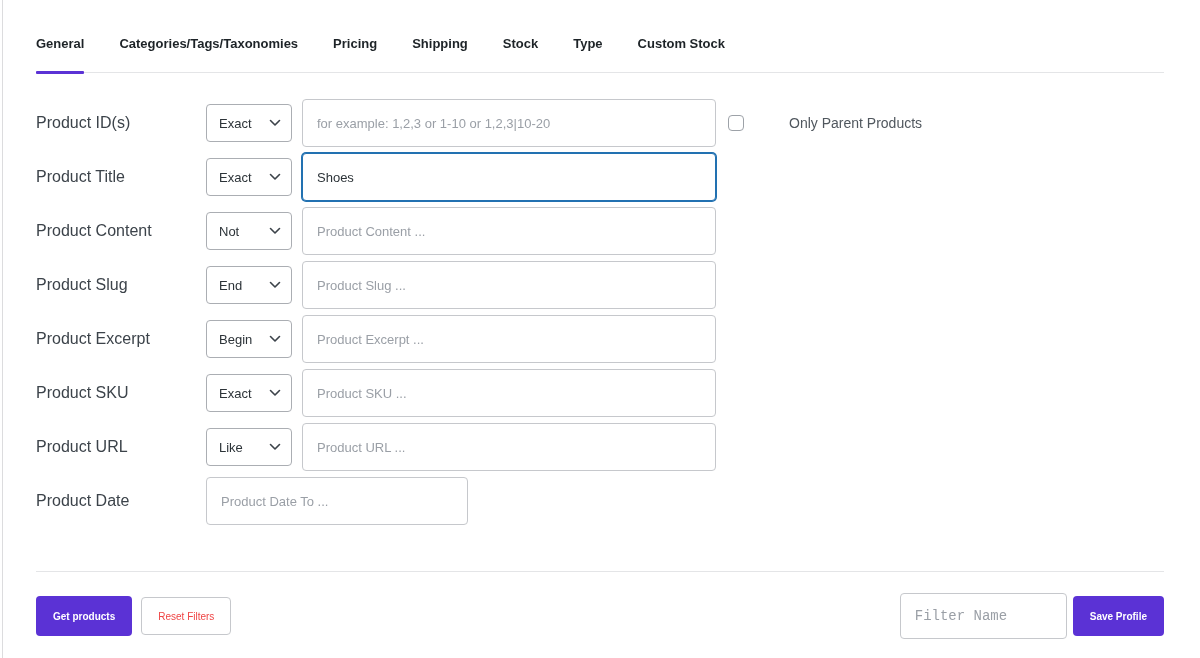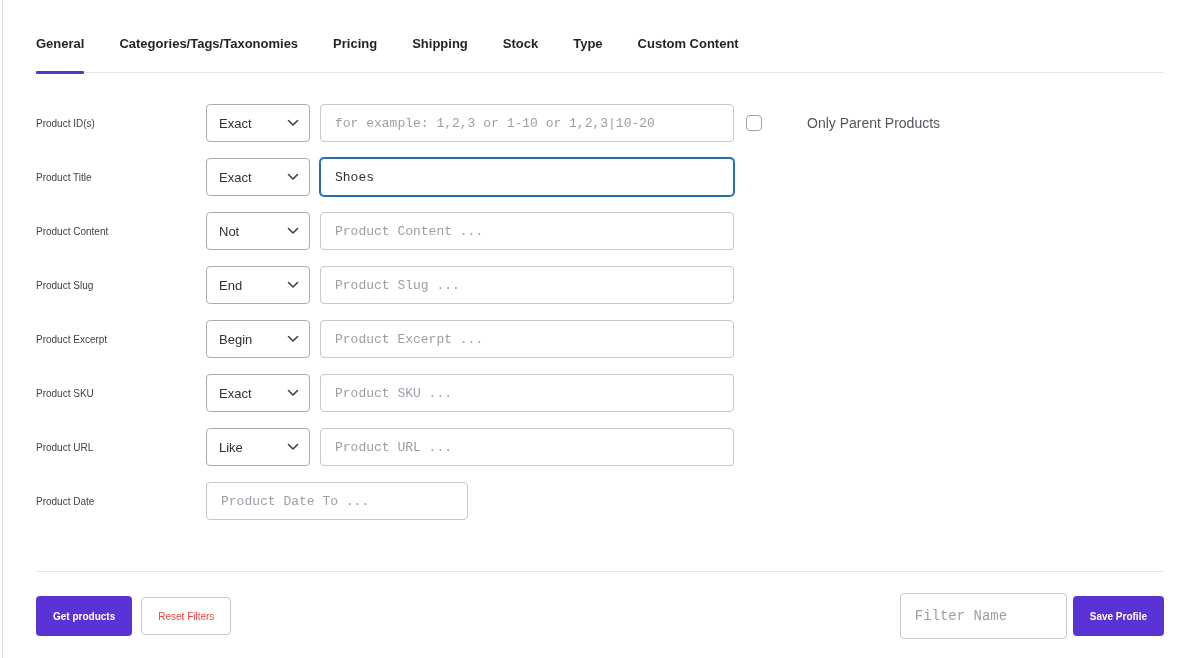--- a/index.html
+++ b/index.html
@@ -25,36 +25,36 @@
   }
   .tab { padding-bottom: 21px; position: relative; cursor: pointer; white-space: nowrap; }
   .tab.active::after {
     content: ""; position: absolute; left: 0; right: 0; bottom: -2px;
     height: 3px; background: #5b32d5; border-radius: 1px;
   }
 
   
   .form { padding-top: 31px; }
   .row { display: flex; align-items: center; height: 38px; margin-bottom: 16px; }
-  .row-label { width: 170px; font-size: 10px; color: #3c434a; flex: none; }
+  .row-label { width: 170px; font-size: 16px; color: #3c434a; flex: none; }
 
   .select {
-    width: 104px; height: 38px; flex: none;
+    width: 86px; height: 38px; flex: none;
     border: 1px solid #abaeb3; border-radius: 4px;
     display: flex; align-items: center; justify-content: space-between;
     padding: 0 10px 0 12px; margin-right: 10px;
     font-size: 13px; color: #2c3338; background: #fff; cursor: pointer;
   }
   .select svg { flex: none; }
 
   .text-input {
-    width: 414px; height: 38px;
+    width: 414px; height: 48px;
     border: 1px solid #c6c8cc; border-radius: 4px;
     padding: 0 14px; font-size: 13px; color: #2c3338;
-    font-family: Liberation Mono, monospace;
+    font-family: Liberation Sans, sans-serif;
     outline: none; background: #fff;
   }
   .text-input::placeholder { color: #9a9fa6; opacity: 1; }
   .text-input.focused {
     border-color: #2271b1;
     box-shadow: 0 0 0 1px #2271b1;
   }
 
   .checkbox-wrap { display: flex; align-items: flex-start; margin-left: 12px; cursor: pointer; gap: 36px; }
   .checkbox {
@@ -104,21 +104,21 @@
 
 <div class="page">
 
   <nav class="tabs">
     <div class="tab active">General</div>
     <div class="tab">Categories/Tags/Taxonomies</div>
     <div class="tab">Pricing</div>
     <div class="tab">Shipping</div>
     <div class="tab">Stock</div>
     <div class="tab">Type</div>
-    <div class="tab">Custom Content</div>
+    <div class="tab">Custom Stock</div>
   </nav>
 
   <main class="form">
 
     <div class="row">
       <div class="row-label">Product ID(s)</div>
       <div class="select">
         <span>Exact</span>
         <svg width="12" height="8" viewBox="0 0 12 8">
             <polyline points="1.5,1.5 6,6 10.5,1.5" fill="none" stroke="#3c434a" stroke-width="1.6" stroke-linecap="round" stroke-linejoin="round"></polyline>

